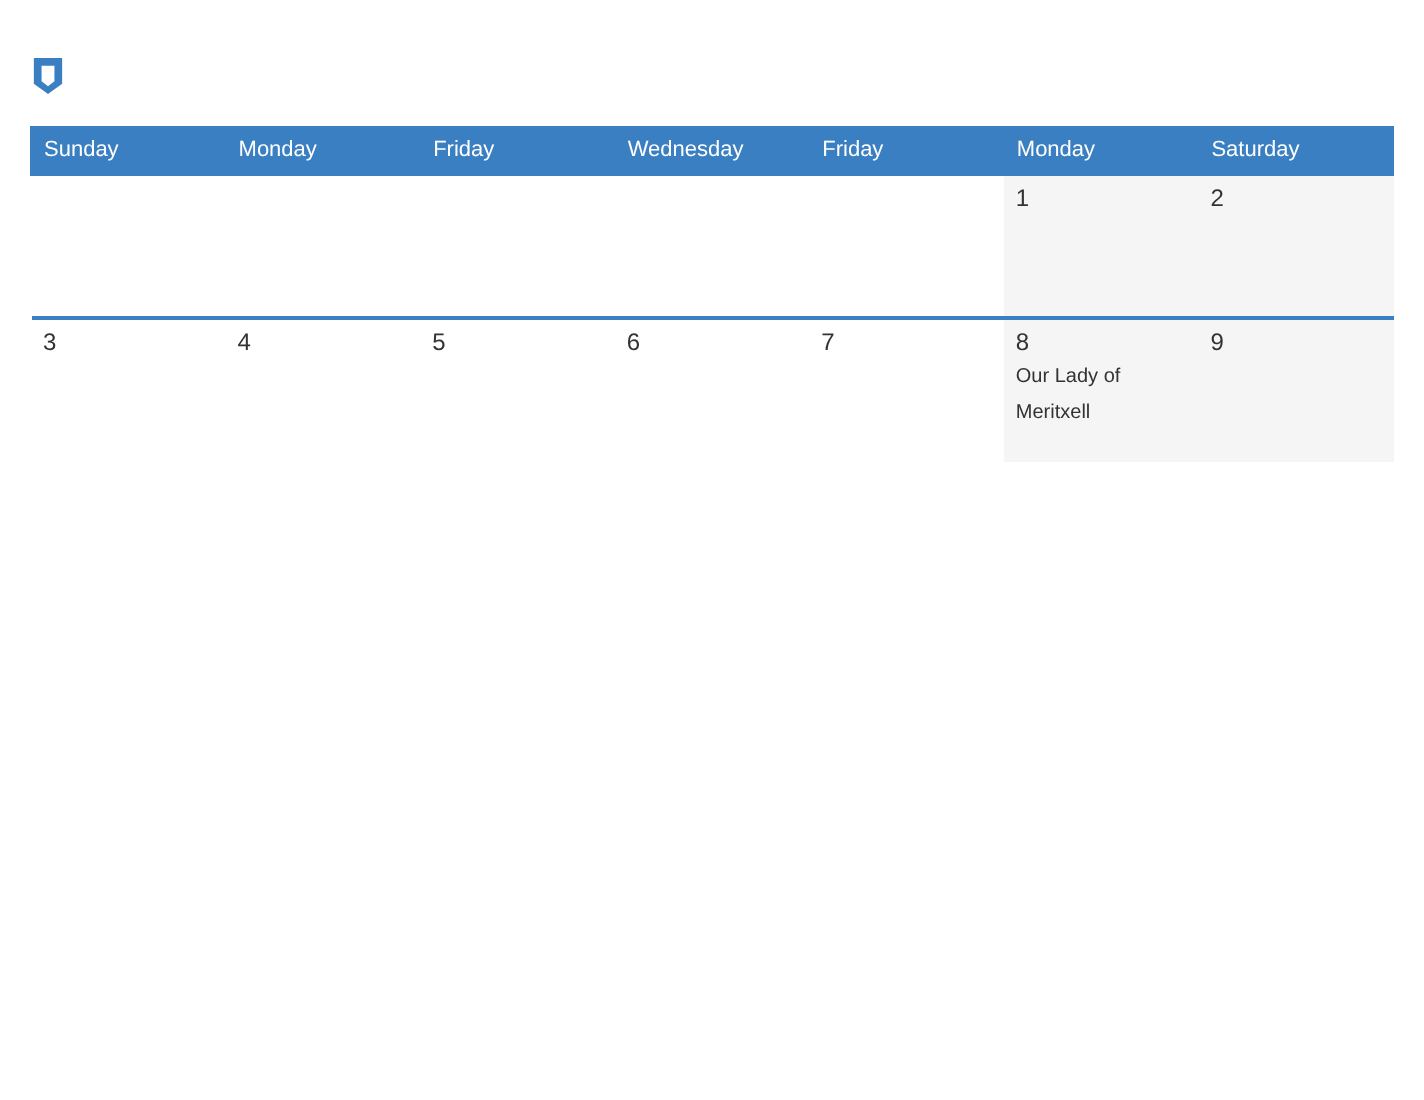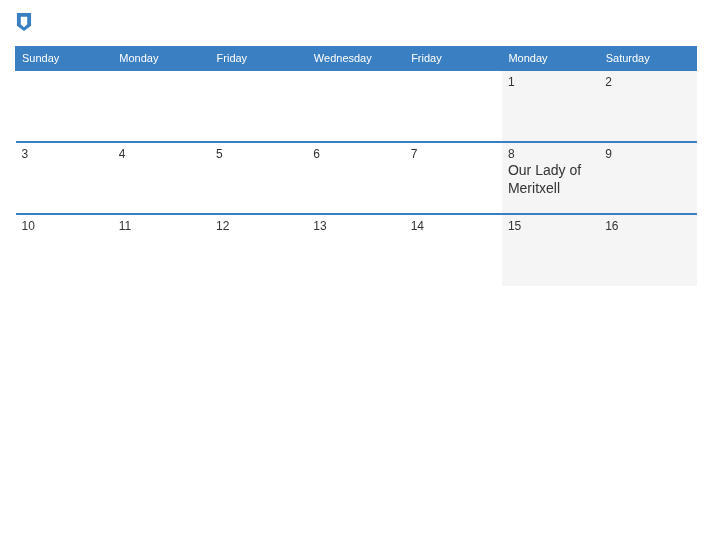--- a/index.html
+++ b/index.html
@@ -8,21 +8,21 @@
       height: 550px;
       background: #fff;
       font-family: Arial, sans-serif;
       overflow: hidden;
     }
 
     .page {
       width: 712px;
       height: 550px;
       background: #fff;
-      padding: 10px 15px;
+      padding: 26px 15px;
     }
 
     
     .header {
       display: flex;
       align-items: center;
       justify-content: space-between;
       margin-bottom: 6px;
       padding: 4px 0;
     }
@@ -105,21 +105,21 @@
       background: #f5f5f5;
     }
 
     .day-number {
       font-size: 12px;
       color: #333;
       display: block;
     }
 
     .day-event {
-      font-size: 14px;
+      font-size: 10px;
       color: #333;
       margin-top: 2px;
       line-height: 1.3;
     }
 
     .empty-cell {
       background: #fff !important;
     }
   </style>
 </head>
@@ -188,38 +188,15 @@
             <span class="day-number">6</span>
           </td>
           <td>
             <span class="day-number">7</span>
           </td>
           <td><span class="day-number">8</span><span class="day-event">Our Lady of Meritxell</span></td>
           <td>
             <span class="day-number">9</span>
           </td>
         </tr>
-        <tr>
-          <td>
-            <span class="day-number">10</span>
-          </td>
-          <td>
-            <span class="day-number">11</span>
-          </td>
-          <td>
-            <span class="day-number">12</span>
-          </td>
-          <td>
-            <span class="day-number">13</span>
-          </td>
-          <td>
-            <span class="day-number">14</span>
-          </td>
-          <td>
-            <span class="day-number">15</span>
-          </td>
-          <td>
-            <span class="day-number">16</span>
-          </td>
-        </tr>
       </tbody>
   </table>
 </div>
 
 </body></html>

